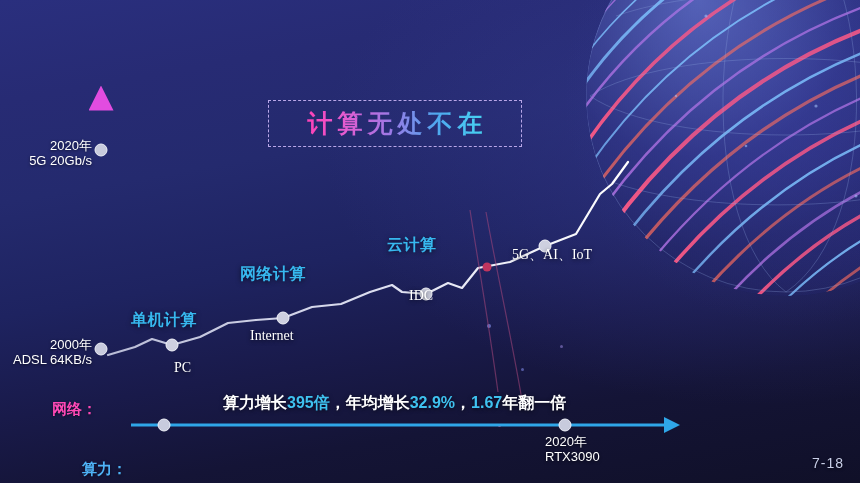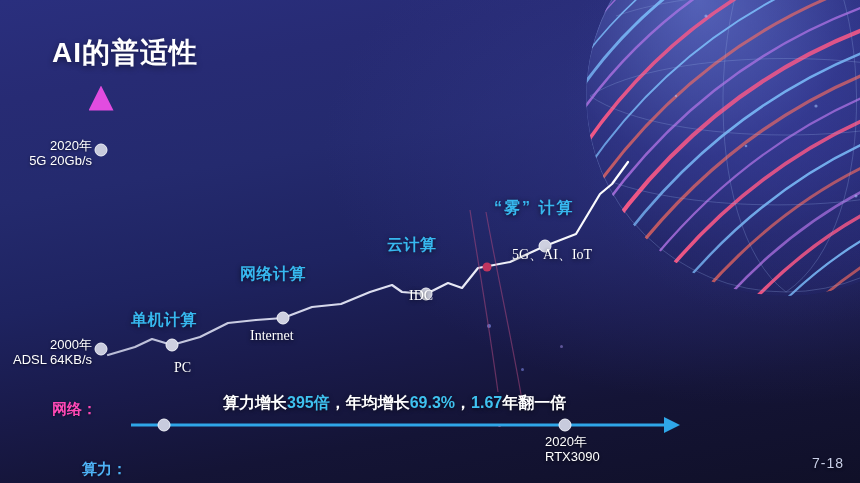--- a/index.html
+++ b/index.html
@@ -202,22 +202,24 @@
         </g>
       </svg>
     </div>
   </div>
 
   <div class="speck" style="left:487px;top:324px;width:4px;height:4px;background:#7a83d8;opacity:.75;"></div>
   <div class="speck" style="left:521px;top:368px;width:3px;height:3px;background:#6d76cc;opacity:.7;"></div>
   <div class="speck" style="left:560px;top:345px;width:3px;height:3px;background:#8e7fd0;opacity:.6;"></div>
   <div class="speck" style="left:498px;top:424px;width:3px;height:3px;background:#c14a86;opacity:.8;"></div>
 
-  <div class="title">AI的普适性</div>
-
+
+  <div class="banner">
+    <span class="banner-text">计算无处不在</span>
+  </div>
 
   <svg class="vaxis" width="860" height="483" style="pointer-events:none;">
     <defs>
       <linearGradient id="vgrad" x1="0" y1="1" x2="0" y2="0">
         <stop offset="0" stop-color="#c62fbd"></stop>
         <stop offset="1" stop-color="#e24ce0"></stop>
       </linearGradient>
       <marker id="varrow" viewBox="0 0 10 10" refX="5" refY="5" markerWidth="5" markerHeight="5" orient="auto-start-reverse">
         <path d="M 0 0 L 10 5 L 0 10 z" fill="#e24ce0"></path>
       </marker>
@@ -253,29 +255,28 @@
     <circle cx="487" cy="267" r="4.5" fill="#c0355f"></circle>
     <g stroke="#a8477c" stroke-opacity=".55" fill="none" stroke-width="1.2">
       <path d="M470,210 C478,262 488,318 498,392"></path>
       <path d="M486,212 C496,268 510,330 522,400"></path>
     </g>
   </svg>
 
   <div class="stage-label" style="left:131px;top:310px;">单机计算</div>
   <div class="stage-label" style="left:240px;top:264px;">网络计算</div>
   <div class="stage-label" style="left:387px;top:235px;">云计算</div>
-  <div class="stage-label" style="left:494px;top:198px;letter-spacing:2px;">“雾” 计算</div>
 
   <div class="node-label" style="left:174px;top:360px;">PC</div>
   <div class="node-label" style="left:250px;top:328px;">Internet</div>
   <div class="node-label" style="left:409px;top:288px;">IDC</div>
   <div class="node-label" style="left:512px;top:246px;">5G、AI、IoT</div>
 
   <div class="stat">
-    <span>算力增长</span><span class="hl">395倍</span><span>，年均增长</span><span class="hl">69.3%</span><span>，</span><span class="hl">1.67</span><span>年翻一倍</span>
+    <span>算力增长</span><span class="hl">395倍</span><span>，年均增长</span><span class="hl">32.9%</span><span>，</span><span class="hl">1.67</span><span>年翻一倍</span>
   </div>
 
   <svg class="haxis" width="860" height="483" style="pointer-events:none;">
     <defs>
       <marker id="harrow" viewBox="0 0 10 10" refX="5" refY="5" markerWidth="5" markerHeight="5" orient="auto-start-reverse">
         <path d="M 0 0 L 10 5 L 0 10 z" fill="#2fa6e8"></path>
       </marker>
     </defs>
     <line x1="131" y1="425" x2="672" y2="425" stroke="#2fa6e8" stroke-width="3.2" marker-end="url(#harrow)"></line>
     <circle cx="164" cy="425" r="6" fill="#c8cbdd" stroke="#eef0f8" stroke-width="1"></circle>

